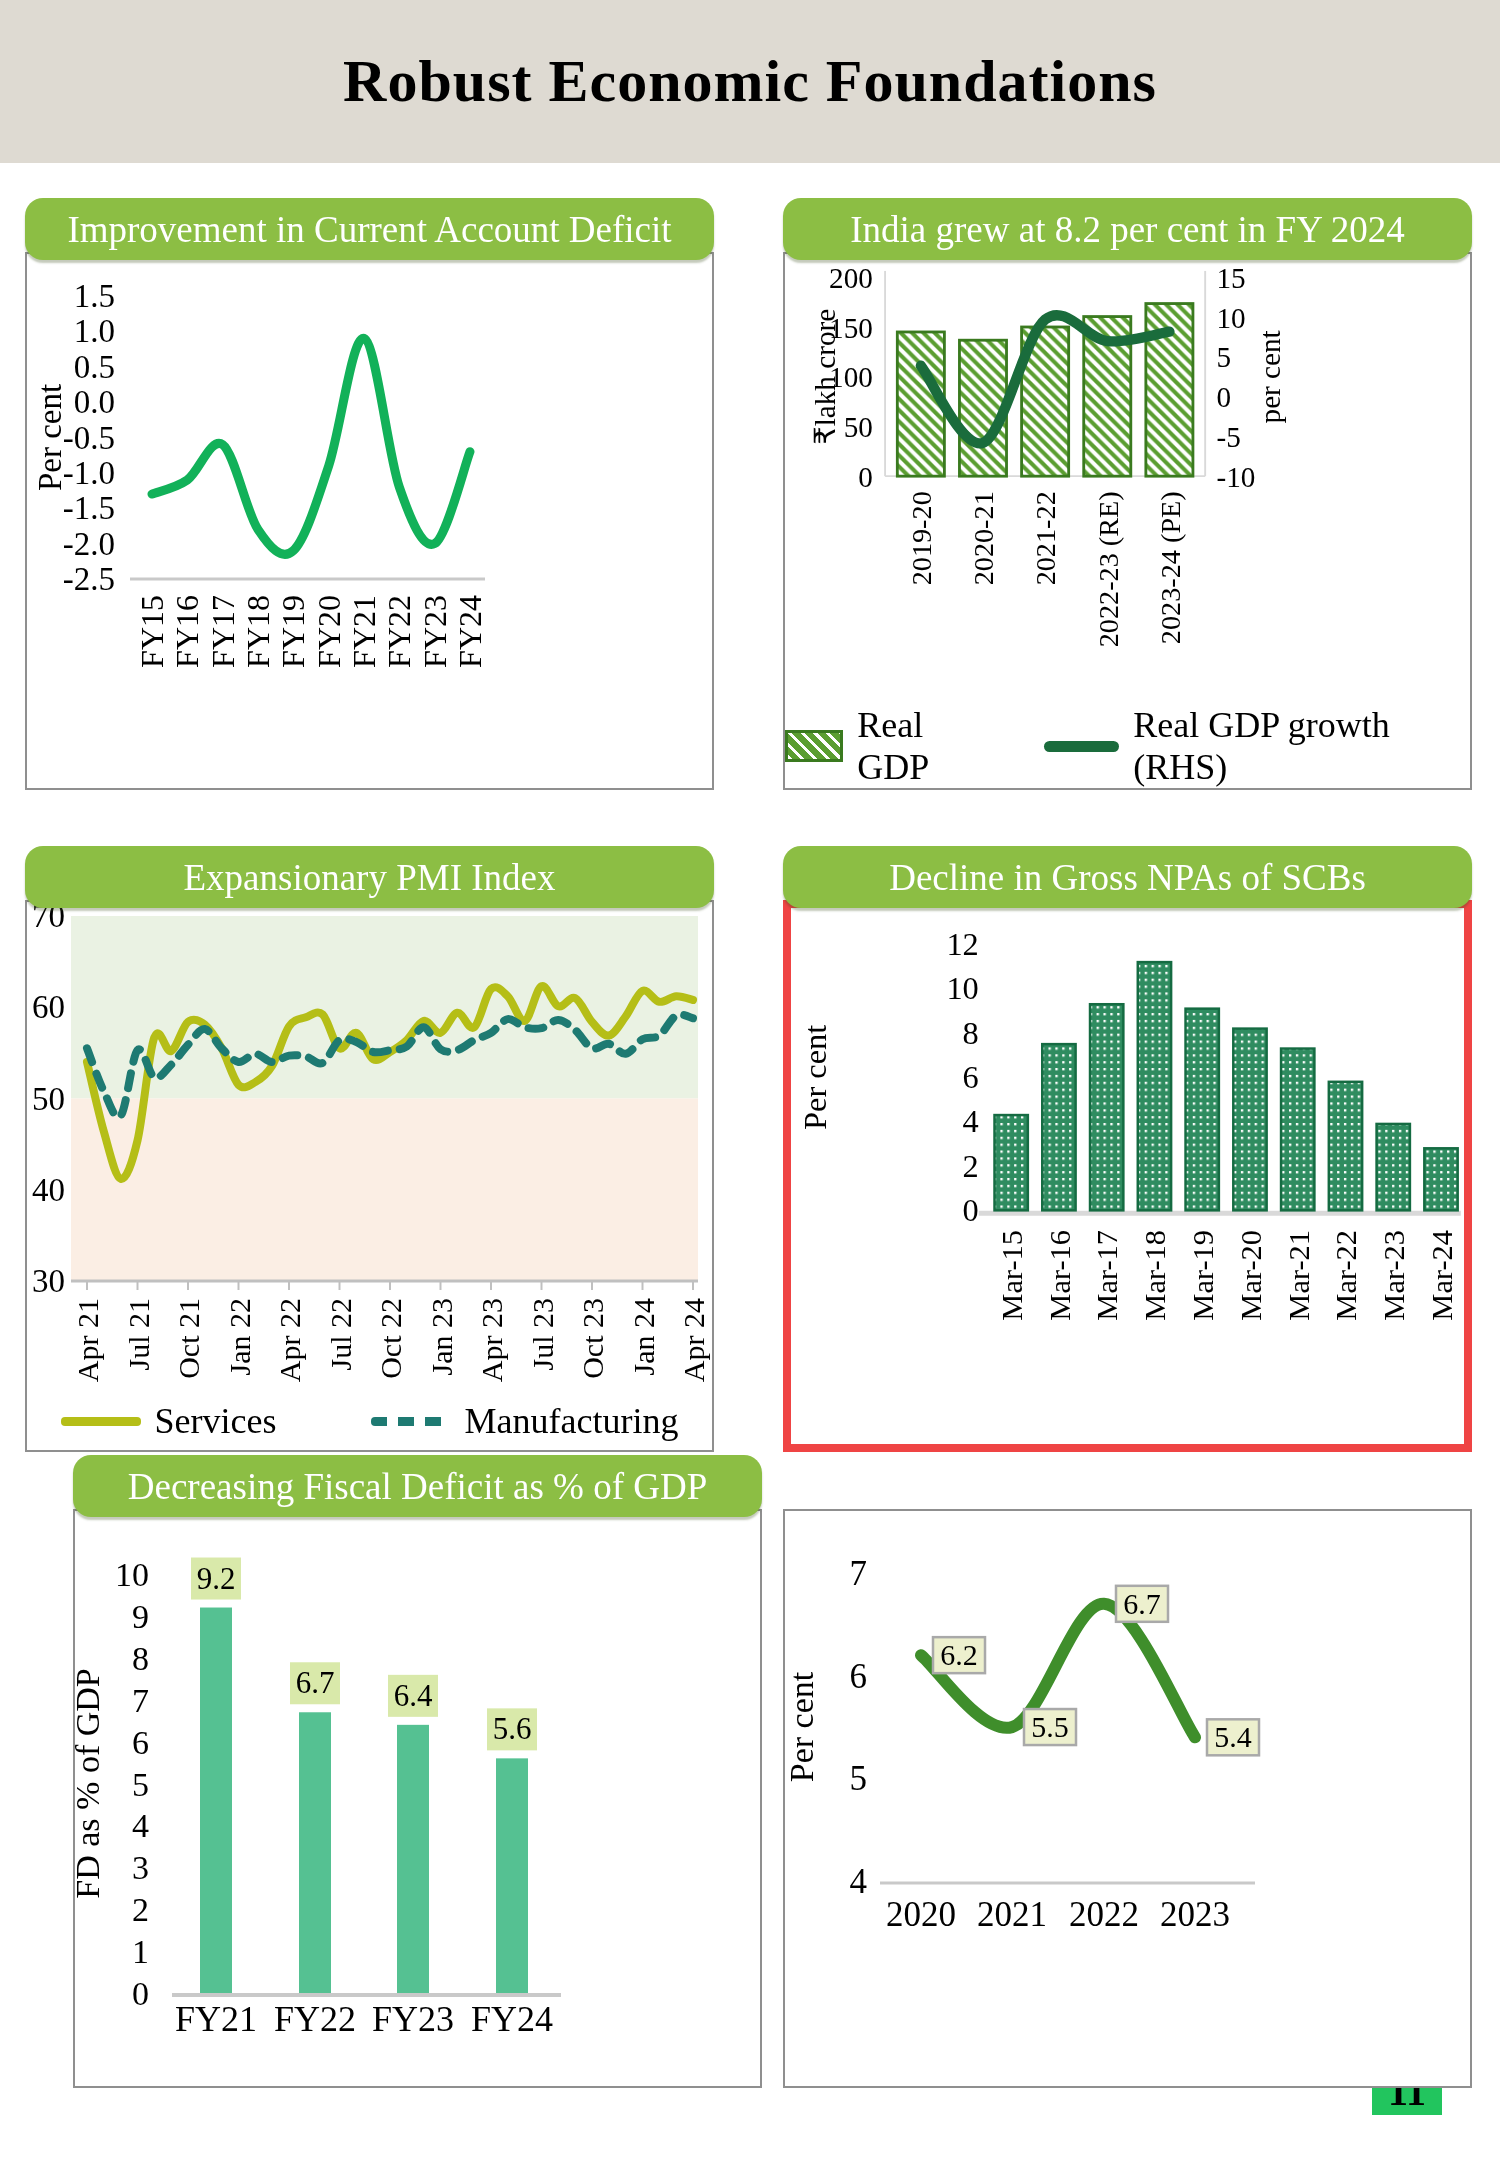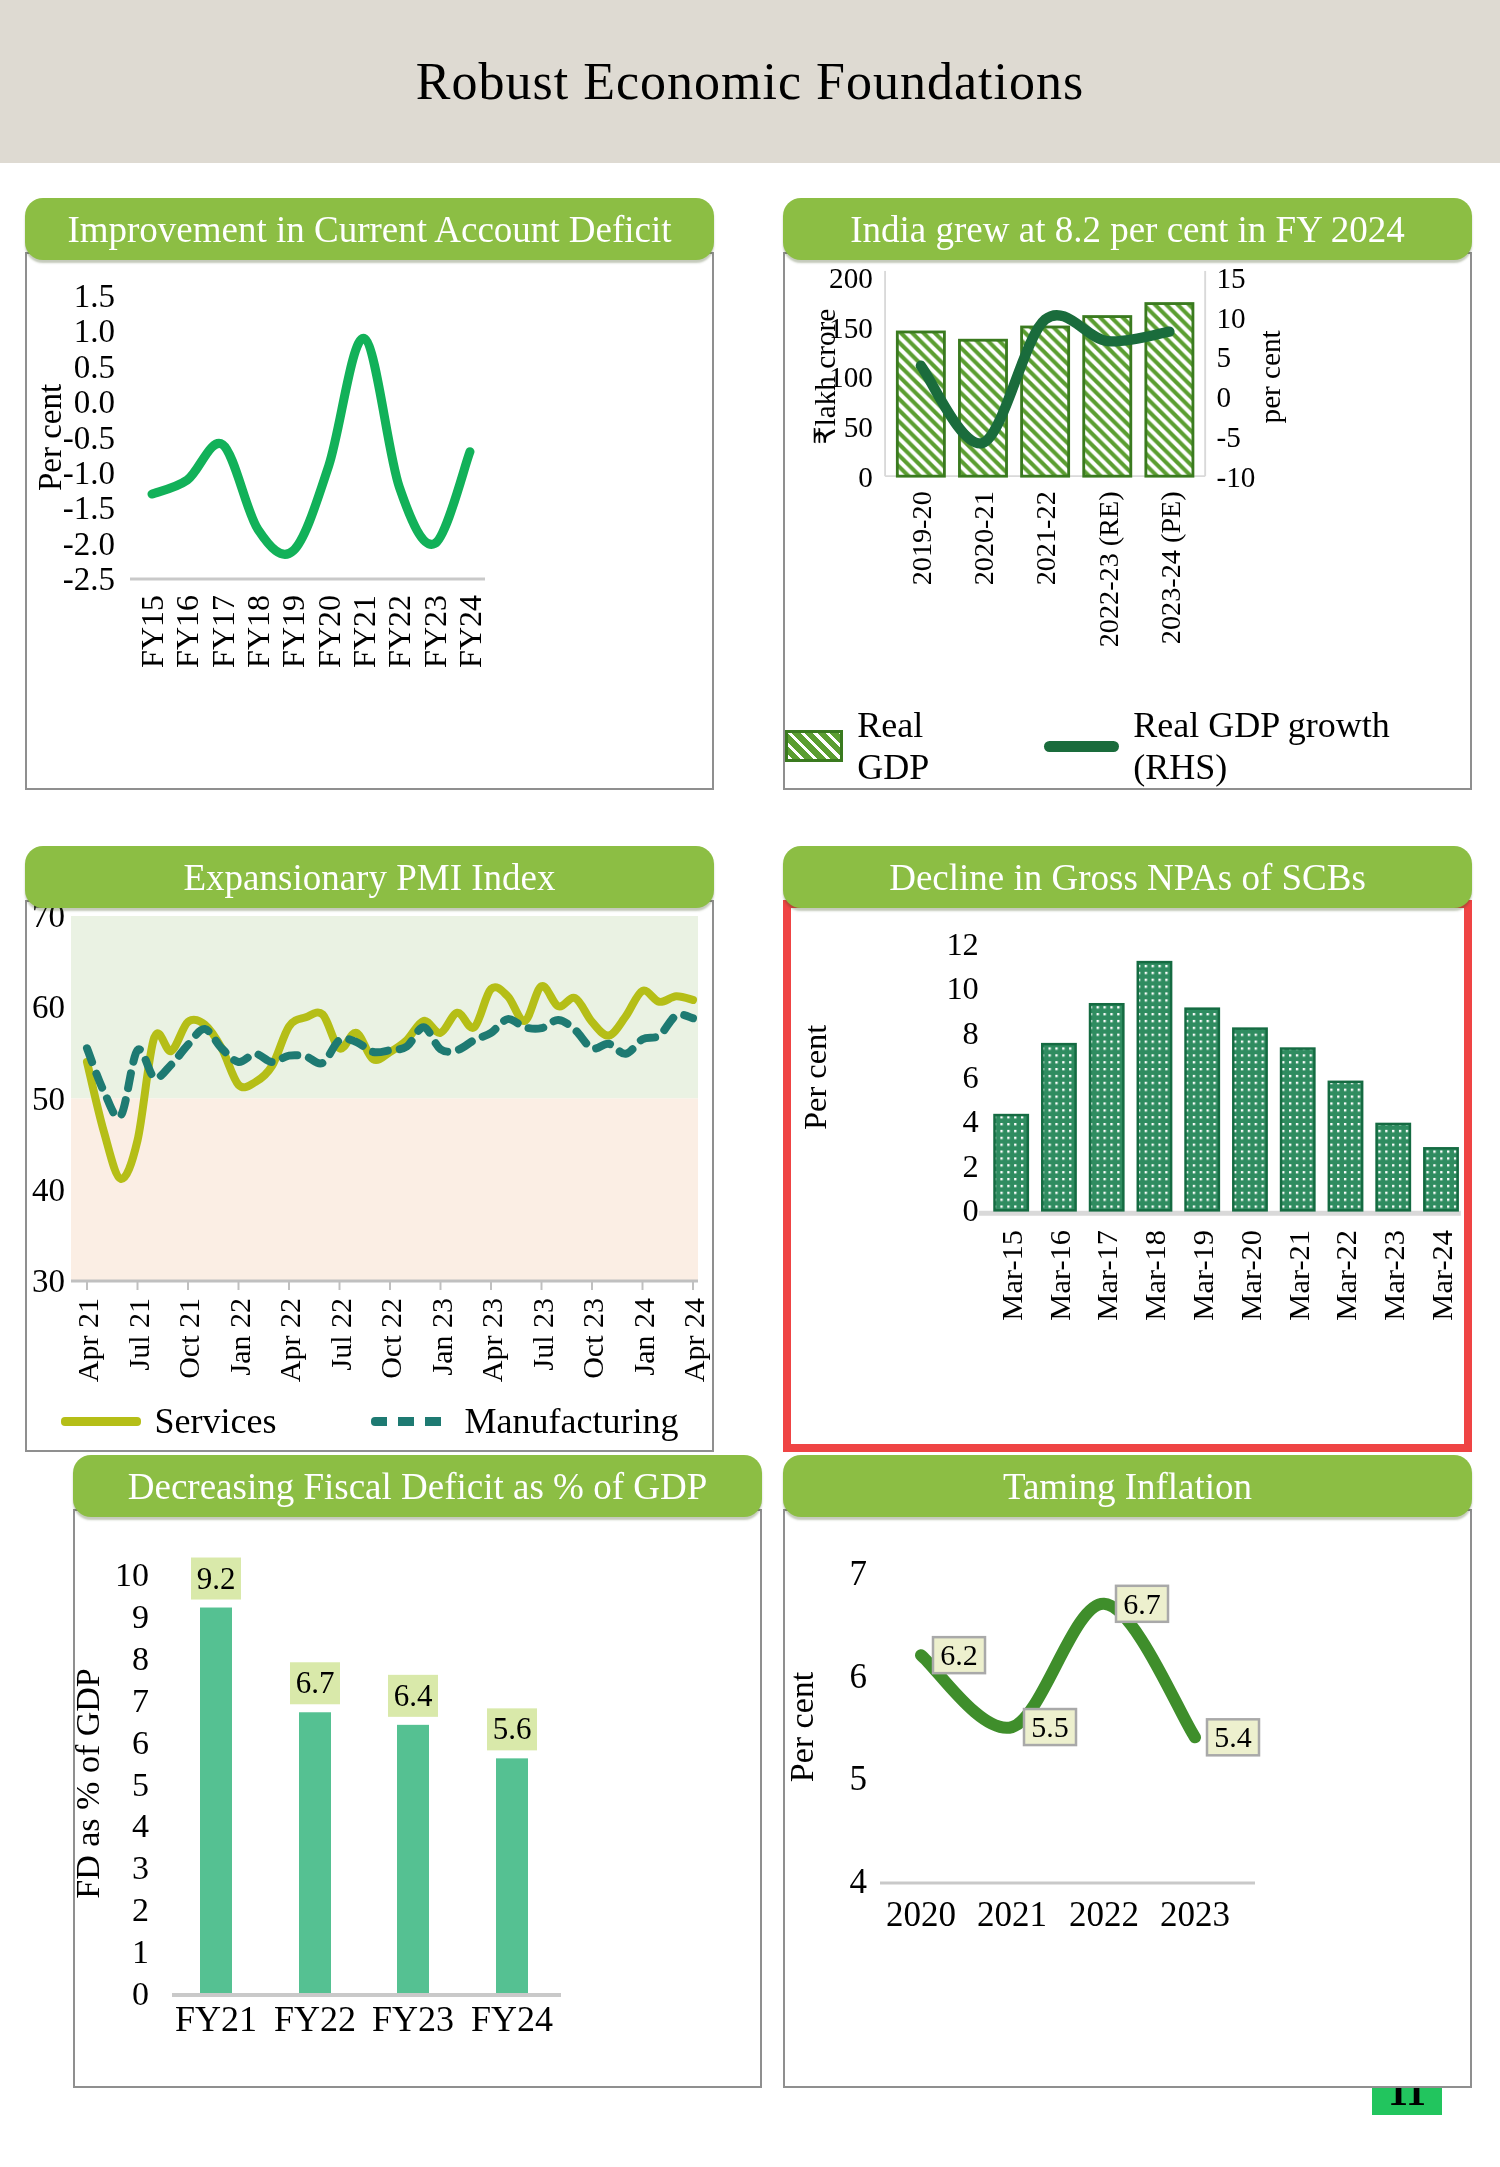--- a/index.html
+++ b/index.html
@@ -4,21 +4,21 @@
 <style>
   html,body{margin:0;padding:0;}
   body{
     width:1500px;height:2167px;position:relative;background:#ffffff;
     font-family:"Liberation Serif","DejaVu Sans",serif;color:#000;overflow:hidden;
   }
   .header-band{
     position:absolute;left:0;top:0;width:1500px;height:163px;background:#DEDAD2;
     display:flex;align-items:center;justify-content:center;
   }
-  .page-title{font-size:52px;font-weight:normal;letter-spacing:1px;margin:14px;}
+  .page-title{font-size:60px;font-weight:bold;letter-spacing:1px;margin:14px;}
   .card{position:absolute;}
   .card-titlebar{
     position:absolute;left:0;top:0;width:100%;height:62px;background:#8CBE44;
     border-radius:18px;z-index:2;display:flex;align-items:center;justify-content:center;
     box-shadow:0 3px 2px rgba(60,80,30,0.30);
   }
   .card-titlebar span{color:#fff;font-size:37px;}
   .card-body{
     position:absolute;left:0;top:54px;right:0;bottom:0;background:#fff;
     border:2px solid #8F8F8F;z-index:1;display:flex;flex-direction:column;align-items:center;
@@ -292,23 +292,20 @@
           <text x="141" y="520" font-size="36" text-anchor="middle" fill="#000" font-family="&quot;Liberation Serif&quot;,&quot;DejaVu Sans&quot;,serif">FY21</text>
           <text x="240" y="520" font-size="36" text-anchor="middle" fill="#000" font-family="&quot;Liberation Serif&quot;,&quot;DejaVu Sans&quot;,serif">FY22</text>
           <text x="338" y="520" font-size="36" text-anchor="middle" fill="#000" font-family="&quot;Liberation Serif&quot;,&quot;DejaVu Sans&quot;,serif">FY23</text>
           <text x="437" y="520" font-size="36" text-anchor="middle" fill="#000" font-family="&quot;Liberation Serif&quot;,&quot;DejaVu Sans&quot;,serif">FY24</text>
         </g>
       </svg>
   </div>
 </div>
 
 <div class="card" style="left:783px;top:1455px;width:689px;height:633px;">
-  <div class="card-titlebar">
-    <span>Taming Inflation</span>
-  </div>
   <div class="card-body">
     <svg width="685" height="575" viewBox="0 0 685 575">
         <line x1="95" y1="372.1" x2="470" y2="372.1" stroke="#C9C9C9" stroke-width="3"></line>
         <g>
           <text x="82" y="74" font-size="35" text-anchor="end" fill="#000" font-family="&quot;Liberation Serif&quot;,&quot;DejaVu Sans&quot;,serif">7</text>
           <text x="82" y="176.7" font-size="35" text-anchor="end" fill="#000" font-family="&quot;Liberation Serif&quot;,&quot;DejaVu Sans&quot;,serif">6</text>
           <text x="82" y="279.4" font-size="35" text-anchor="end" fill="#000" font-family="&quot;Liberation Serif&quot;,&quot;DejaVu Sans&quot;,serif">5</text>
           <text x="82" y="382.1" font-size="35" text-anchor="end" fill="#000" font-family="&quot;Liberation Serif&quot;,&quot;DejaVu Sans&quot;,serif">4</text>
           <text x="28" y="216.05" font-size="34" text-anchor="middle" fill="#000" font-family="&quot;Liberation Serif&quot;,&quot;DejaVu Sans&quot;,serif" transform="rotate(-90 28 216.05)">Per cent</text>
         </g>

